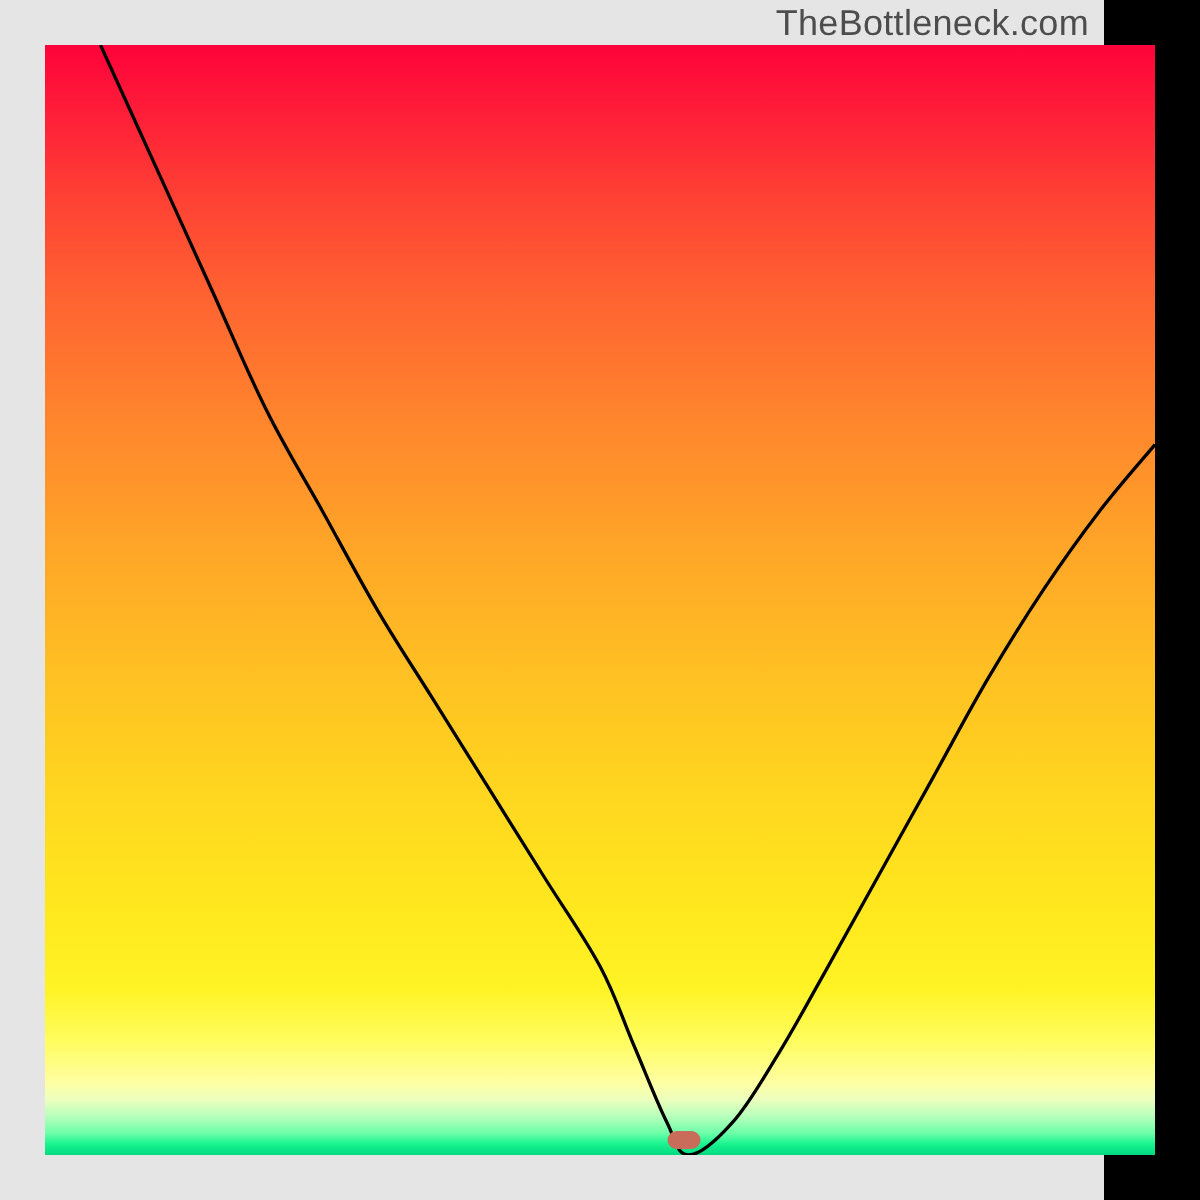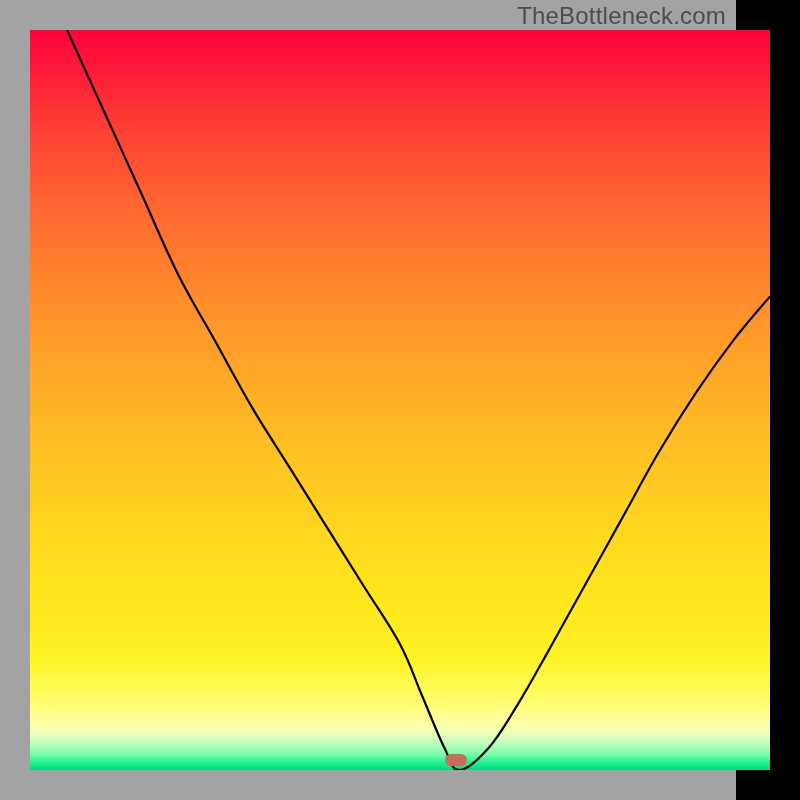--- a/index.html
+++ b/index.html
@@ -8,21 +8,21 @@
     width: 800px;
     height: 800px;
     background: #000;
     overflow: hidden;
     font-family: Arial, Helvetica, sans-serif;
   }
   .outer {
     position: relative;
     width: 736px;
     height: 800px;
-    background: #a3a3a3;
+    background: #e5e5e5;
   }
   .watermark {
     position: absolute;
     top: 2px;
     right: 10px;
     color: #4d4d4d;
     font-size: 24px;
     font-weight: 500;
     letter-spacing: 0.2px;
     z-index: 50;

